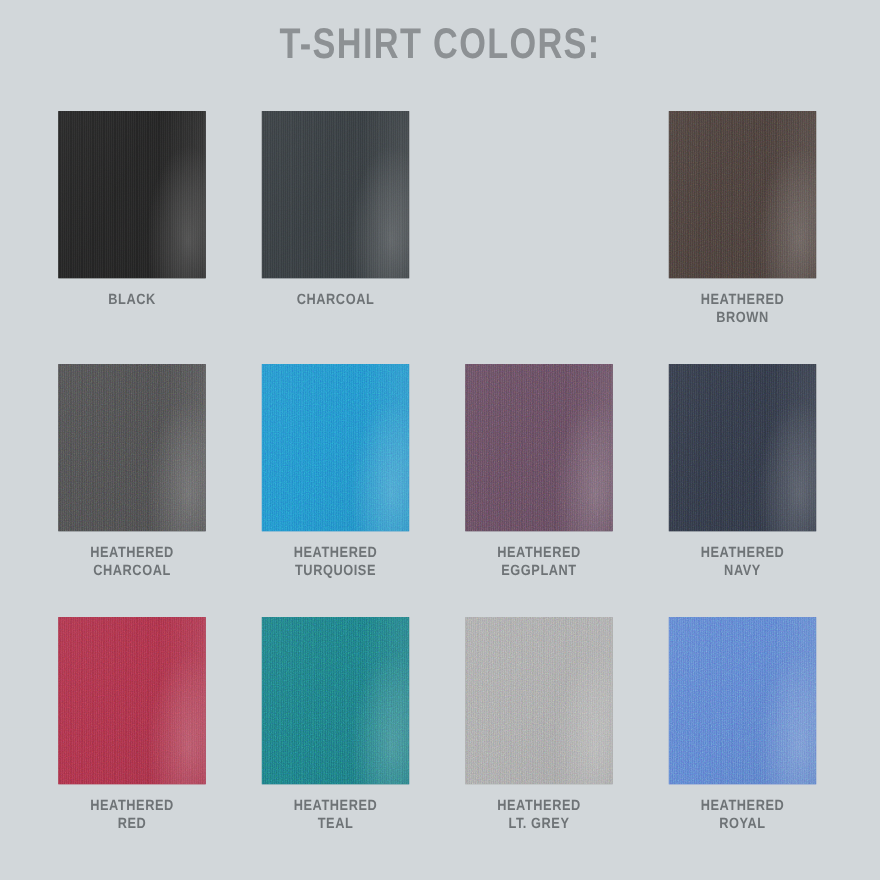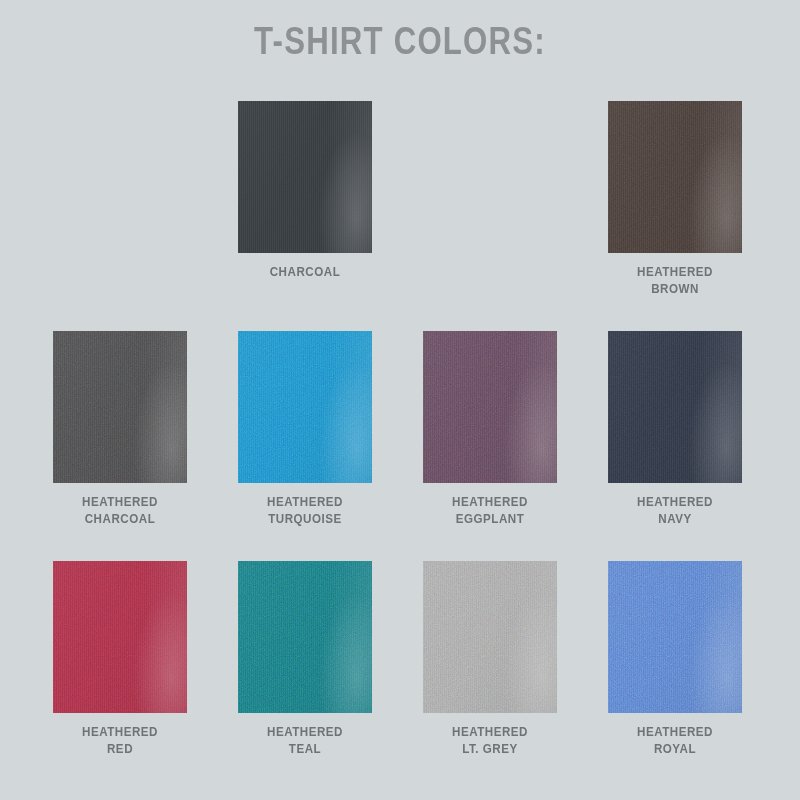--- a/index.html
+++ b/index.html
@@ -152,20 +152,34 @@
 </head>
 <body style="background: rgb(210, 215, 218);">
 
 <div id="page" style="background: rgb(210, 215, 218);">
 
   <div id="title" style="color: rgb(141, 145, 148);">T-SHIRT COLORS:</div>
 
   <div id="grid">
 
     <div class="row r0">
+      <div class="cell c0">
+        <div class="swatch solid" style="background: rgb(36, 36, 36);">
+          <div class="base" style="background: rgb(36, 36, 36);"></div>
+          <div class="knit"></div>
+          <svg class="noise" xmlns="http://www.w3.org/2000/svg" width="134" height="152" preserveAspectRatio="none">
+            <filter id="n0">
+                <feTurbulence type="fractalNoise" baseFrequency="0.85" numOctaves="3" stitchTiles="stitch"></feTurbulence>
+              </filter>
+            <rect width="134" height="152" filter="url(#n0)"></rect>
+          </svg>
+          <div class="fold"></div>
+        </div>
+        <div class="label" style="color: rgb(110, 115, 118);">BLACK</div>
+      </div>
 
       <div class="cell c1">
         <div class="swatch solid" style="background: rgb(55, 61, 65);">
           <div class="base" style="background: rgb(55, 61, 65);"></div>
           <div class="knit"></div>
           <svg class="noise" xmlns="http://www.w3.org/2000/svg" width="134" height="152" preserveAspectRatio="none">
             <filter id="n1">
                 <feTurbulence type="fractalNoise" baseFrequency="0.85" numOctaves="3" stitchTiles="stitch"></feTurbulence>
               </filter>
             <rect width="134" height="152" filter="url(#n1)"></rect>

